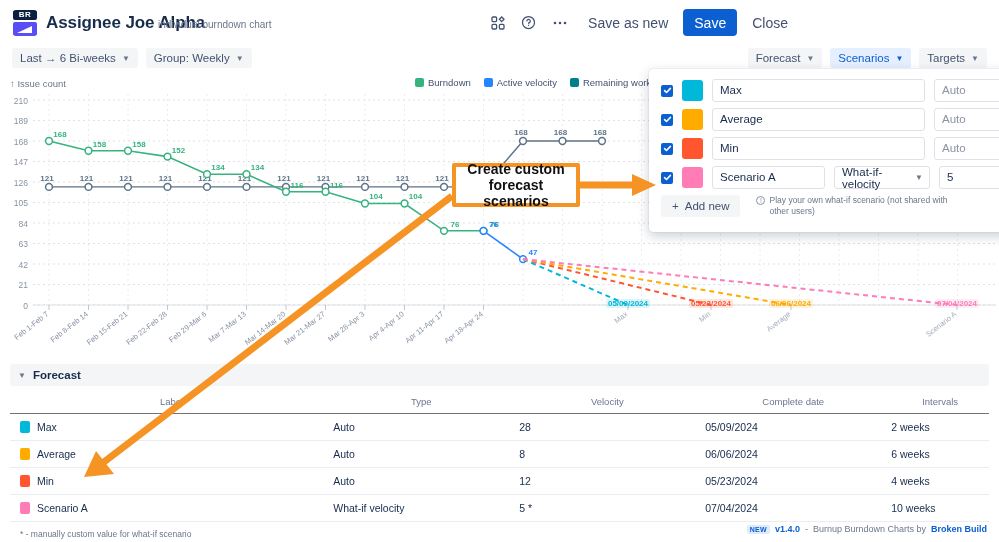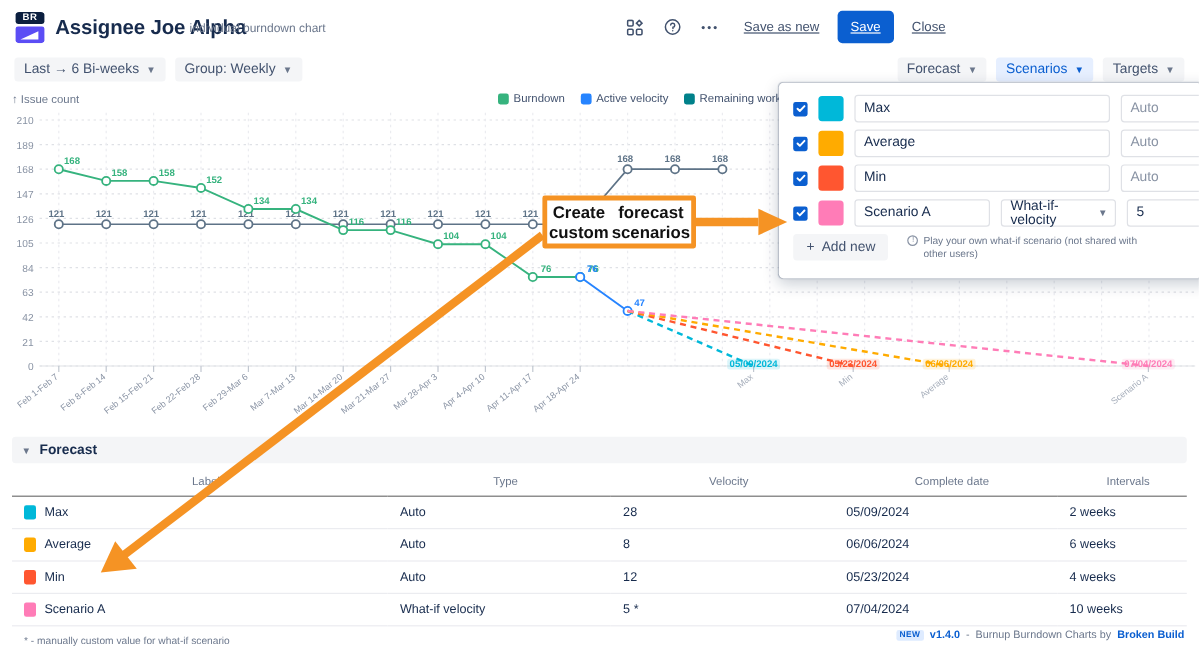--- a/index.html
+++ b/index.html
@@ -43,22 +43,22 @@
   }
 
   .hdr-btns { position: absolute; right: 10px; top: 9px; display: flex; align-items: center; gap: 4px; }
   .icon-btn {
     width: 27px; height: 27px; border-radius: 4px; background: transparent;
     display: flex; align-items: center; justify-content: center;
     color: #42526e; cursor: pointer;
   }
   .txt-btn {
     height: 27px; padding: 0 11px; border-radius: 4px; background: transparent;
-    display: flex; align-items: center; font-size: 11px; color: #42526e;
-    cursor: pointer; white-space: nowrap; text-decoration: underline;
+    display: flex; align-items: center; font-size: 14px; color: #42526e;
+    cursor: pointer; white-space: nowrap;
   }
   .txt-btn.primary { background: #0b5fd0; color: #fff; font-weight: 500; }
 
   
   .filters { position: absolute; left: 12px; top: 48px; display: flex; gap: 8px; }
   .pill {
     height: 20px; padding: 0 8px; border-radius: 3px; background: #f4f5f7;
     display: flex; align-items: center; gap: 6px;
     font-size: 11.5px; color: #42526e; cursor: pointer; white-space: nowrap;
   }
@@ -148,21 +148,21 @@
     padding: 1px 3px; border-radius: 2px; letter-spacing: .3px;
   }
   .ver { color: #0b5fd0; font-weight: bold; }
   .brand { color: #0b5fd0; font-weight: bold; }
 
   
   .anno { position: absolute; left: 0; top: 0; width: 999px; height: 542px; pointer-events: none; }
   .callout {
     position: absolute; left: 452px; top: 163px; width: 128px; height: 44px;
     border: 4px solid #F59324; background: #fff; border-radius: 2px;
-    display: flex; flex-direction: row; align-items: center; justify-content: center;
+    display: flex; flex-direction: column; align-items: center; justify-content: center;
     font-size: 14px; font-weight: bold; color: #111; line-height: 1.15; text-align: center;
   }
 </style>
 </head>
 <body>
 
 <div id="root">
 
   <div class="header">
     <div class="logo">

